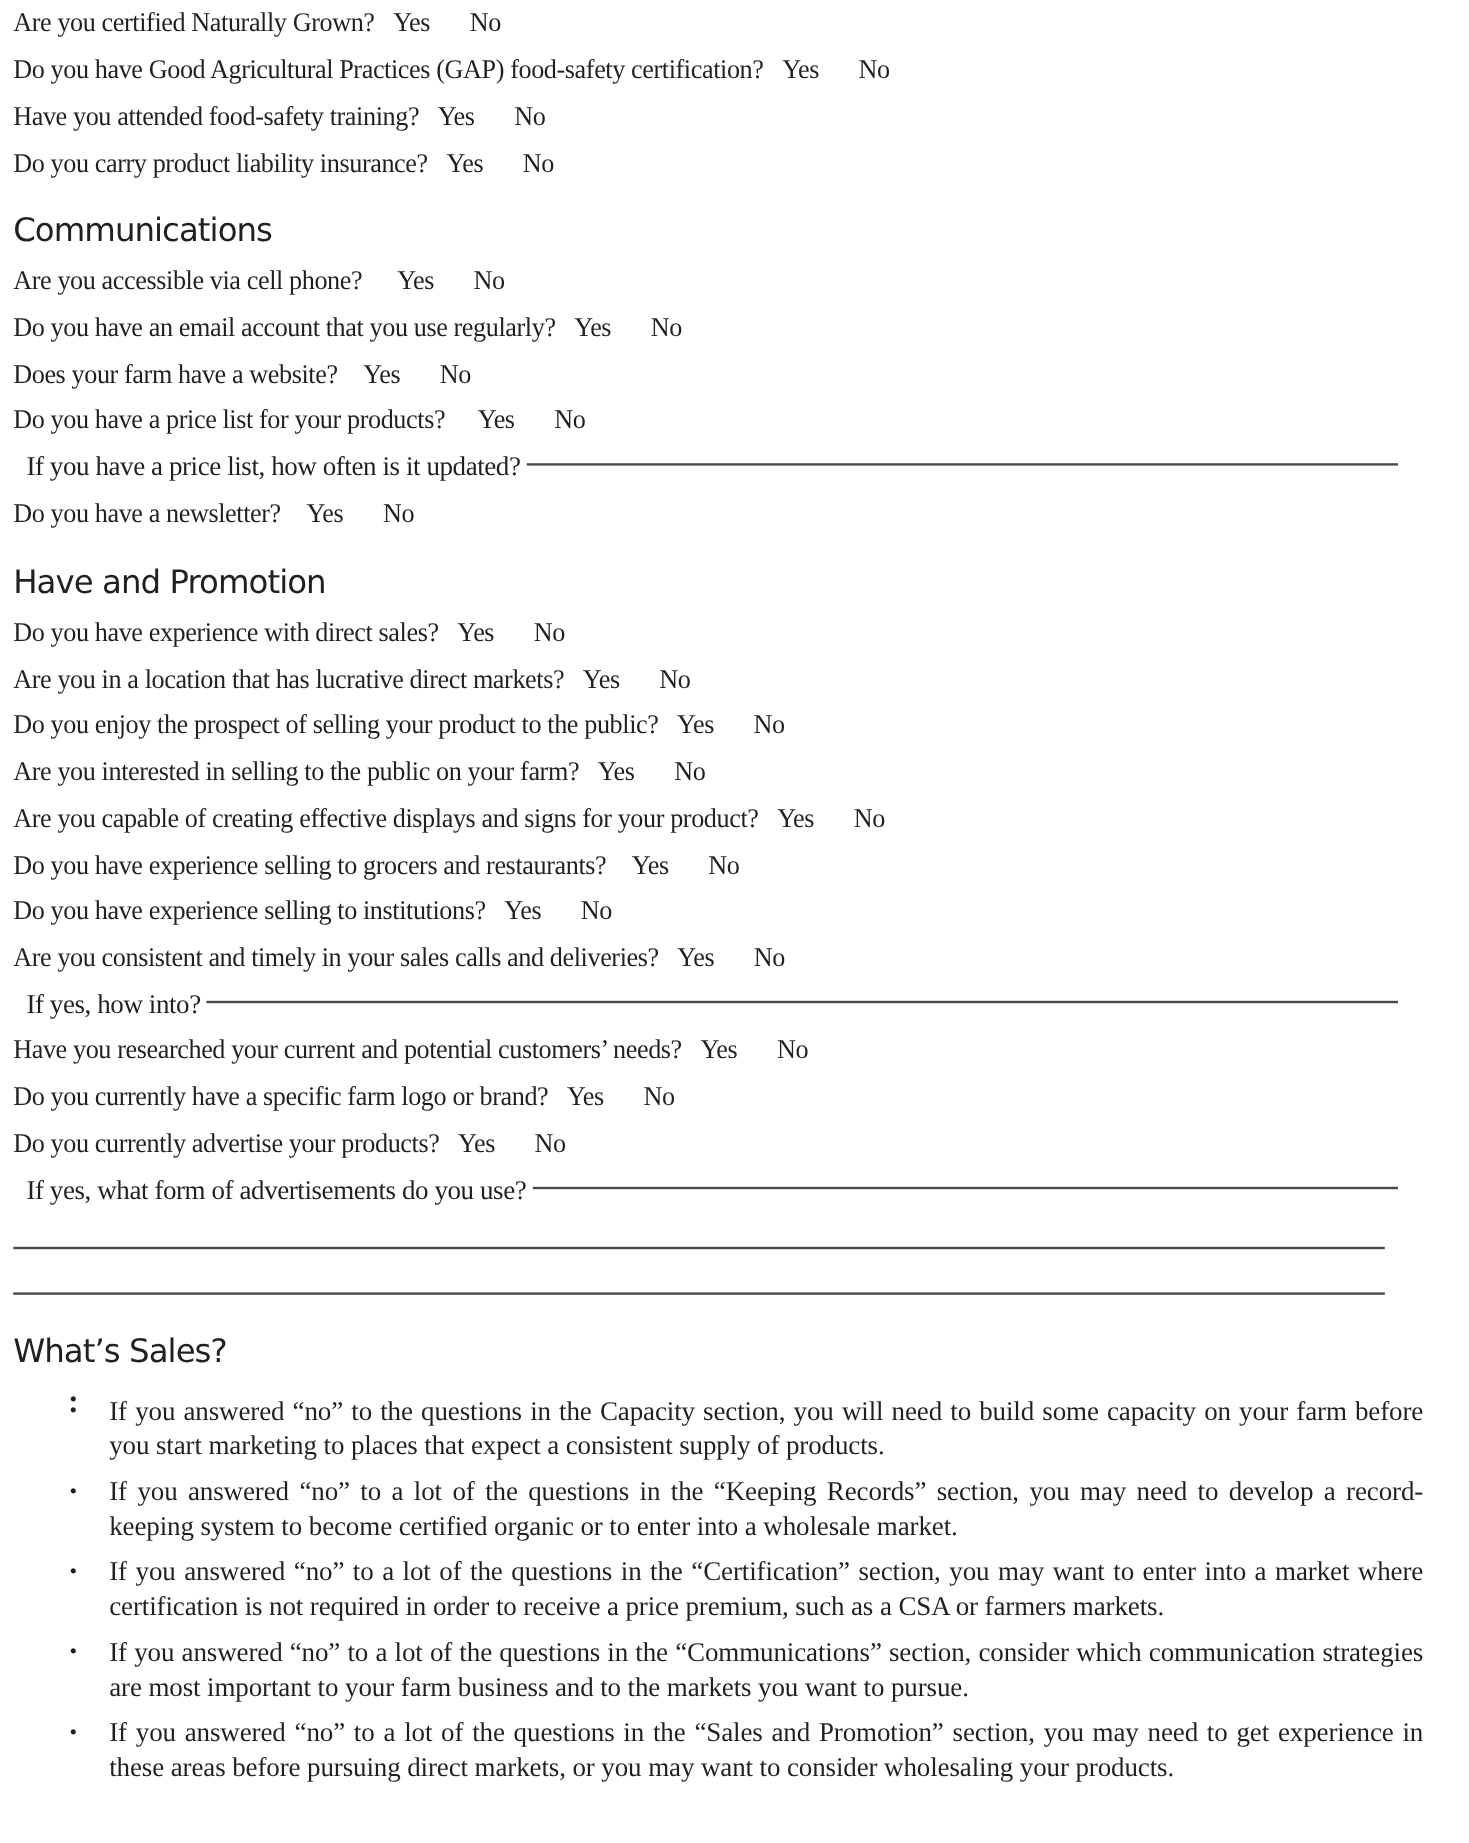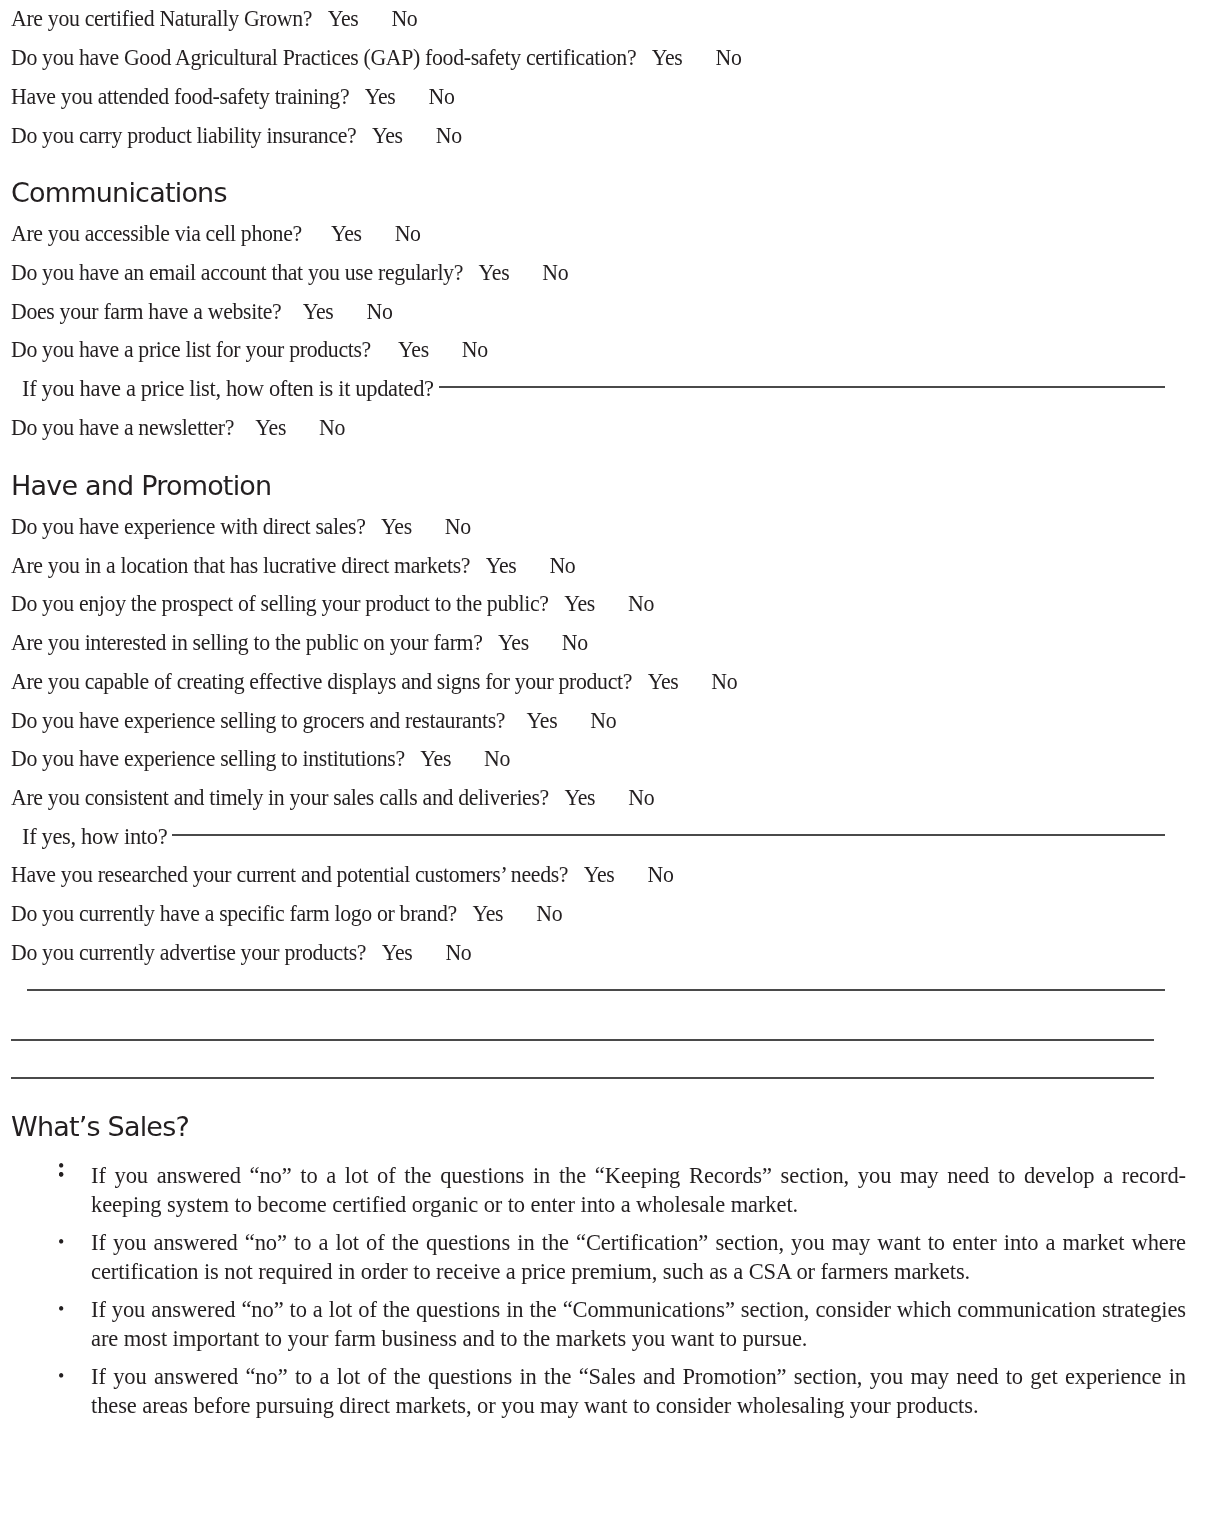--- a/index.html
+++ b/index.html
@@ -90,26 +90,27 @@
 <div class="q" style="top:860px">
   <span>Have you researched your current and potential customers’ needs?</span><span class="yn yes">Yes</span><span class="yn no">No</span>
 </div>
 <div class="q" style="top:899px">
   <span>Do you currently have a specific farm logo or brand?</span><span class="yn yes">Yes</span><span class="yn no">No</span>
 </div>
 <div class="q" style="top:938px">
   <span>Do you currently advertise your products?</span><span class="yn yes">Yes</span><span class="yn no">No</span>
 </div>
 <div class="fill" style="top:977px;width:1143px">
+  <span>If yes, what form of advertisements do you use?</span>
   <span class="rule" style="flex:1"></span>
 </div>
 <div class="blank-rule" style="top:1039px"></div>
 <div class="blank-rule" style="top:1077px"></div>
 
 <div class="h" style="top:1111px">What’s Sales?</div>
 <ul class="bullets">
   <li><span class="dot">•</span></li>
-  <li><span class="dot">•</span></li>
+  <li><span class="dot">•</span><span>If you answered “no” to the questions in the Capacity section, you will need to build some capacity on your farm before you start marketing to places that expect a consistent supply of products.</span></li>
   <li><span class="dot">•</span><span>If you answered “no” to a lot of the questions in the “Keeping Records” section, you may need to develop a record-keeping system to become certified organic or to enter into a wholesale market.</span></li>
   <li><span class="dot">•</span><span>If you answered “no” to a lot of the questions in the “Certification” section, you may want to enter into a market where certification is not required in order to receive a price premium, such as a CSA or farmers markets.</span></li>
   <li><span class="dot">•</span><span>If you answered “no” to a lot of the questions in the “Communications” section, consider which communication strategies are most important to your farm business and to the markets you want to pursue.</span></li>
   <li><span class="dot">•</span><span>If you answered “no” to a lot of the questions in the “Sales and Promotion” section, you may need to get experience in these areas before pursuing direct markets, or you may want to consider wholesaling your products.</span></li>
 </ul>
 
 </body></html>

